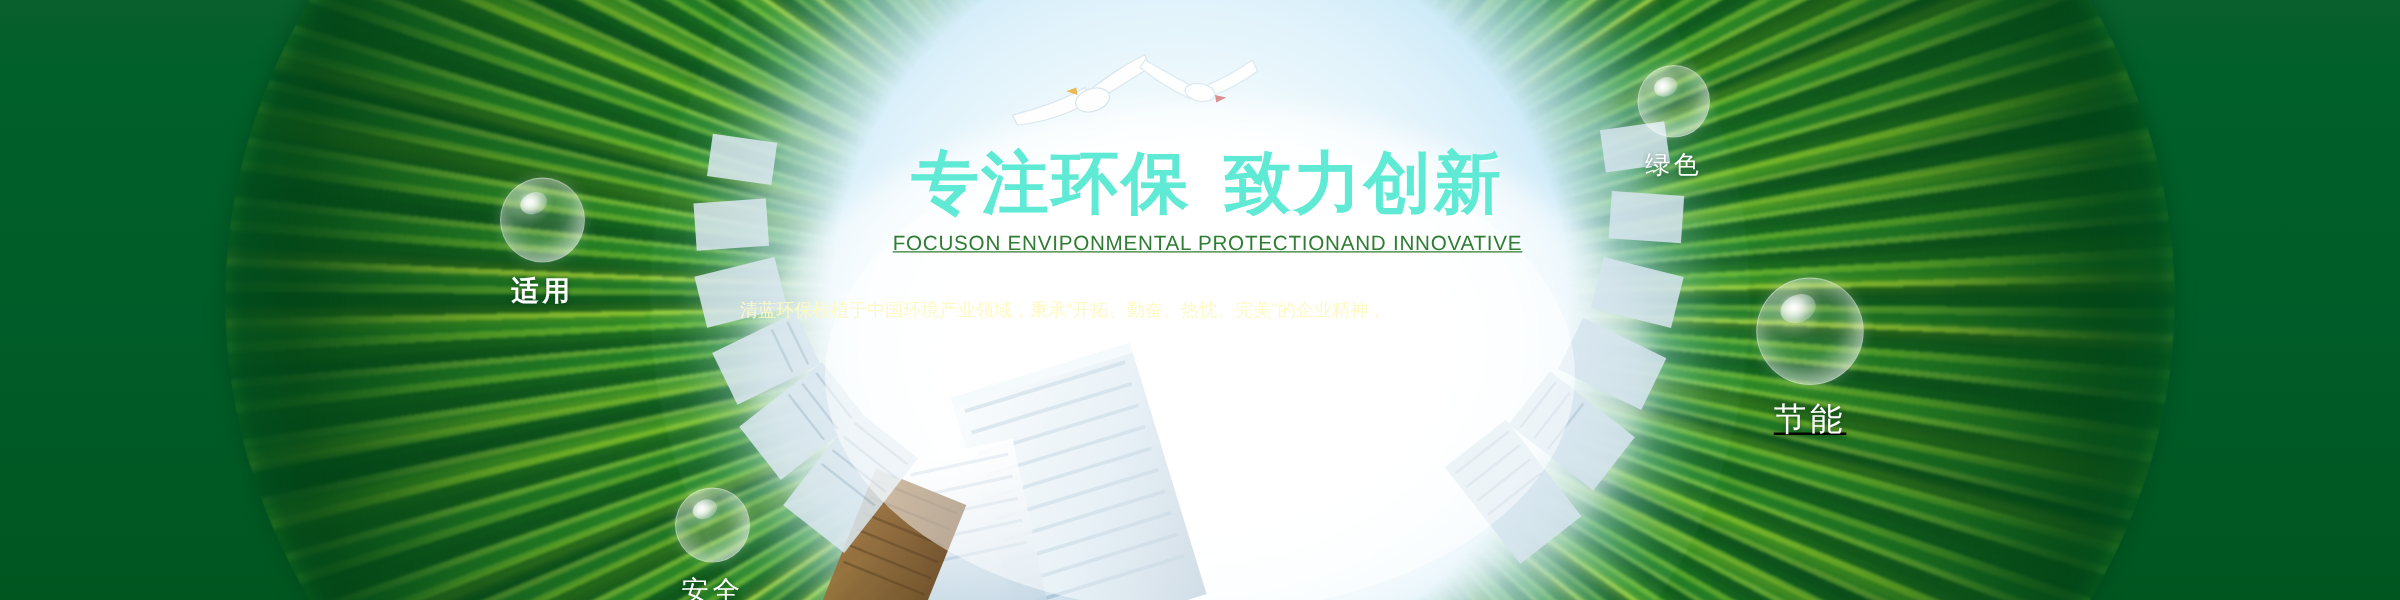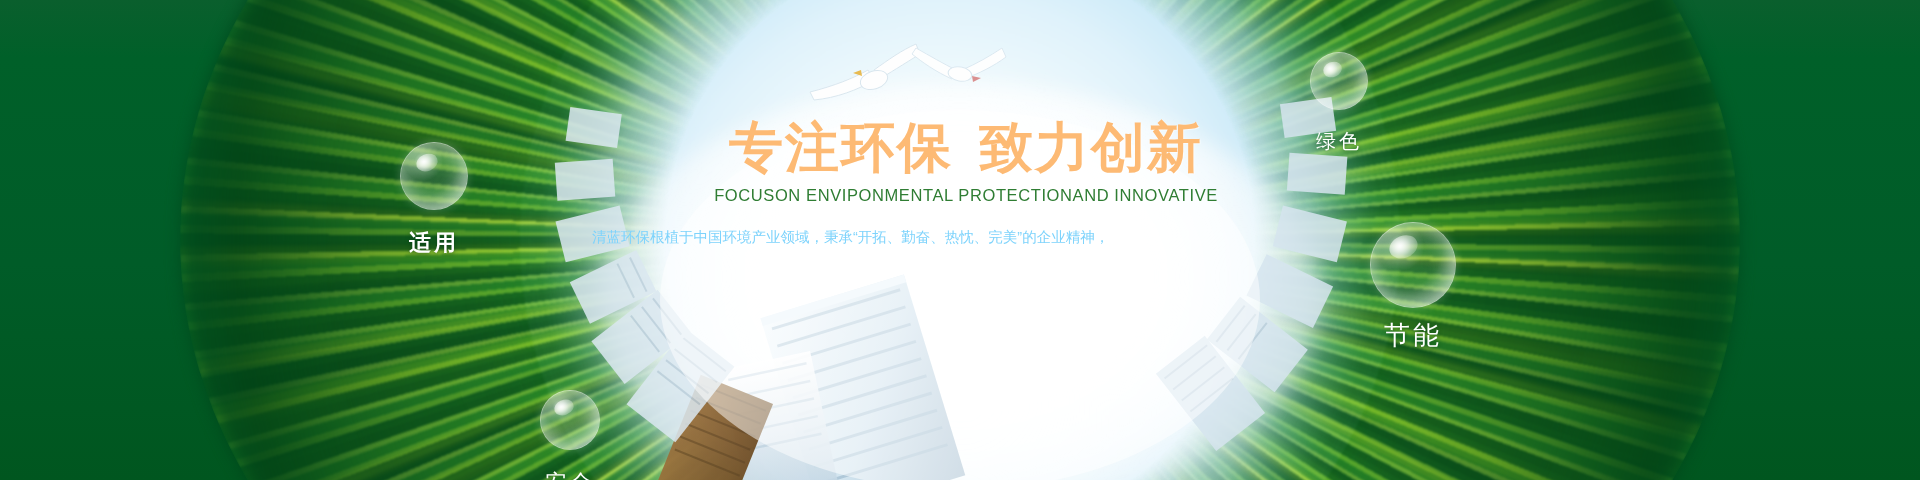--- a/index.html
+++ b/index.html
@@ -207,60 +207,61 @@
     position: absolute;
     left: 22%;
     top: 16%;
     width: 34%;
     height: 26%;
     border-radius: 50%;
     background: radial-gradient(ellipse at 40% 40%, rgba(255,255,255,0.92), rgba(255,255,255,0));
     transform: rotate(-22deg);
   }
   .bubble-label {
-    margin-top: 18px;
+    margin-top: 8px;
     text-align: center;
     color: #ffffff;
     font-size: 22px;
     letter-spacing: 3px;
     text-shadow: 0 1px 4px rgba(0,50,20,0.55);
     white-space: nowrap;
   }
 
   
   .text-block {
     position: absolute;
     left: 586px;
     top: 118px;
     width: 760px;
     text-align: center;
   }
   .headline {
     font-size: 54px;
     font-weight: bold;
-    color: #fdba74;
+    color: #5eead4;
     letter-spacing: 2px;
     line-height: 1.08;
     white-space: nowrap;
     text-shadow:
       0 0 1px rgba(255,255,255,0.9),
       1px 1px 0 rgba(255,255,255,0.55);
   }
   .headline .gap { display: inline-block; width: 26px; }
   .subheadline {
     margin-top: 10px;
     font-size: 16.5px;
     color: #2f7d33;
     letter-spacing: 0.6px;
     white-space: nowrap;
+    text-decoration: underline;
   }
   .body-copy {
-    margin-top: 18px;
+    margin-top: 30px;
     font-size: 14.5px;
-    color: #7dd3fc;
+    color: #fef9c3;
     line-height: 2.0;
     text-align: left;
     padding-left: 6px;
   }
   .body-copy p { margin: 0; }
 </style>
 </head>
 <body>
 
 <div class="banner">
@@ -428,21 +429,21 @@
   <div class="bubble-group" style="left:540px; top:390px;">
     <div class="bubble" style="width:58px; height:58px; margin:0 auto;"></div>
     <div class="bubble-label">安全</div>
   </div>
 
   <div class="bubble-group" style="left:1310px; top:52px;">
     <div class="bubble" style="width:56px; height:56px; margin:0 auto;"></div>
     <div class="bubble-label" style="font-size:20px;">绿色</div>
   </div>
 
-  <div class="bubble-group" style="left:1370px; top:222px;">
+  <div class="bubble-group" style="left:1405px; top:222px;text-decoration:underline;">
     <div class="bubble" style="width:84px; height:84px; margin:0 auto;"></div>
     <div class="bubble-label" style="font-size:26px; margin-top:10px;">节能</div>
   </div>
 
   <div class="text-block">
     <div class="headline">
       <span>专注环保</span><span class="gap"></span><span>致力创新</span>
     </div>
     <div class="subheadline">FOCUSON ENVIPONMENTAL PROTECTIONAND INNOVATIVE</div>
     <div class="body-copy">

